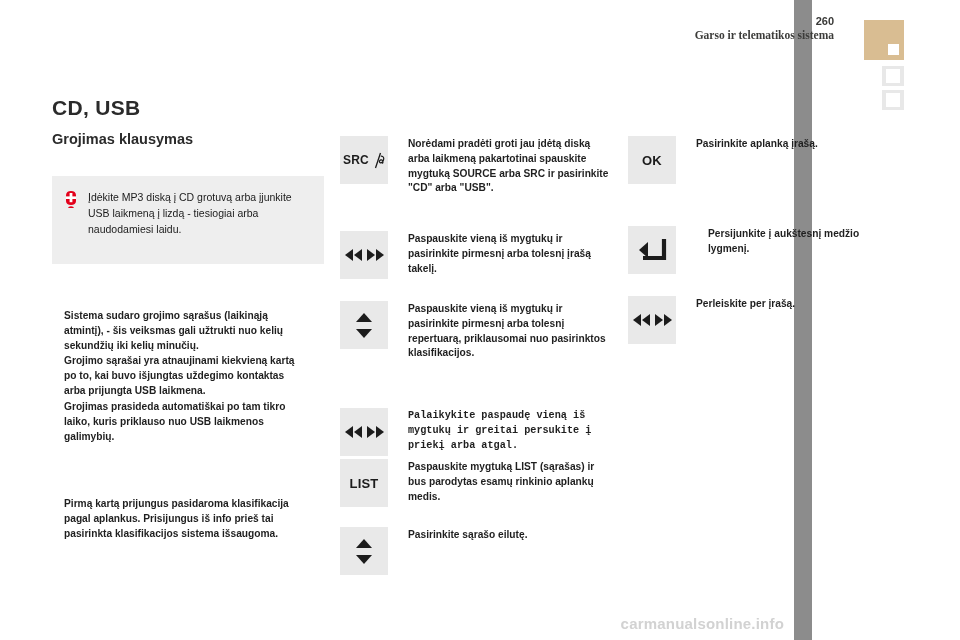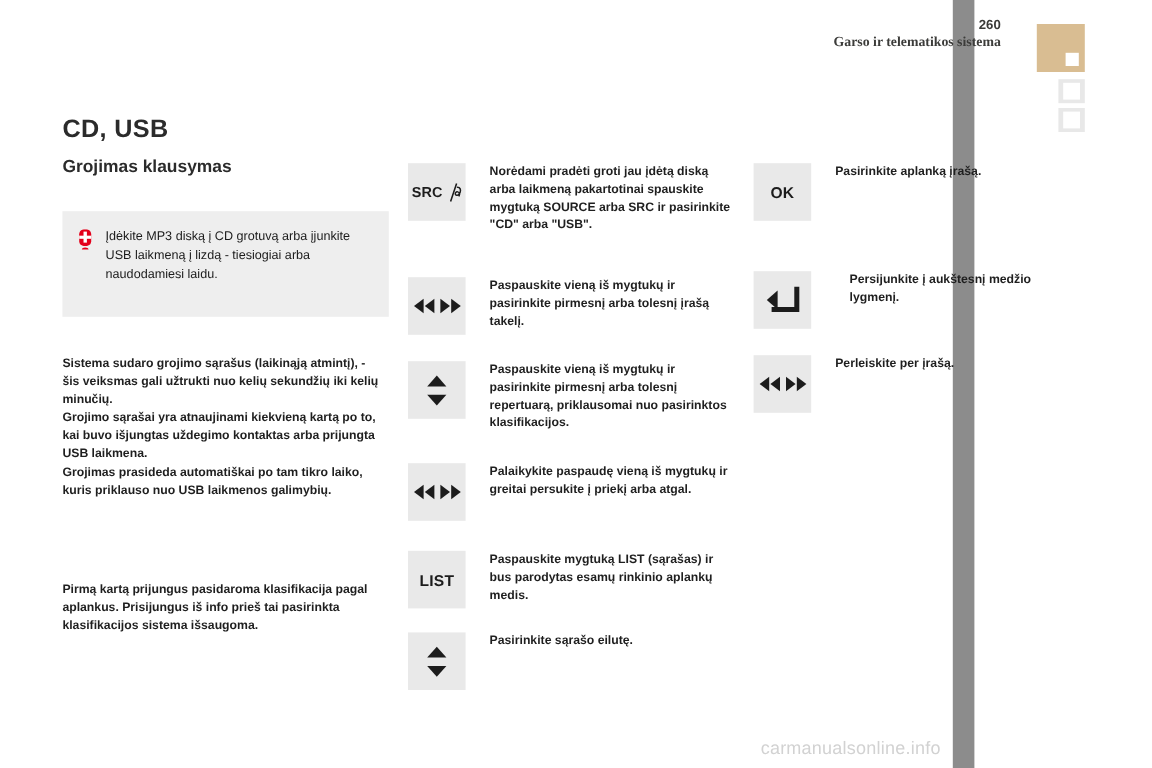--- a/index.html
+++ b/index.html
@@ -152,21 +152,21 @@
     position: absolute;
     left: 52px;
     width: 268px;
     font-size: 10.2px;
     line-height: 1.48;
     color: #1f1f1f;
     font-weight: bold;
   }
   .para-1 { top: 296px; }
   .para-2 { top: 484px; }
-  .para p { margin: 0; }
+  .para p { margin: 12px; }
 
   
   .irow {
     position: absolute;
     display: flex;
     width: 272px;
   }
   .icon-box {
     flex: 0 0 auto;
     width: 48px;
@@ -242,21 +242,21 @@
     border-right: 8px solid transparent;
     border-top: 9px solid #1c1c1c;
   }
 
   
   .footer-wm {
     position: absolute;
     right: 28px;
     bottom: 8px;
     font-size: 15px;
-    font-weight: normal;
+    font-weight: bold;
     color: #d2d2d2;
     letter-spacing: 0.2px;
   }
 </style>
 </head>
 <body>
 
 <div id="page">
 
   <div class="edge-strip"></div>
@@ -335,21 +335,21 @@
   <div class="irow" style="left:340px; top:301px;">
     <div class="icon-box">
       <span class="updown">
         <span class="tri-up"></span>
         <span class="tri-dn"></span>
       </span>
     </div>
     <div class="irow-text">Paspauskite vieną iš mygtukų ir pasirinkite pirmesnį arba tolesnį repertuarą, priklausomai nuo pasirinktos klasifikacijos.</div>
   </div>
 
-  <div class="irow" style="left:340px; top:386px;">
+  <div class="irow" style="left:340px; top:408px;font-family:Liberation Mono, monospace;">
     <div class="icon-box">
       <span class="transport">
         <span class="pair">
             <span class="tri-l"></span>
             <span class="tri-l"></span>
           </span>
         <span class="pair">
             <span class="tri-r"></span>
             <span class="tri-r"></span>
           </span>

